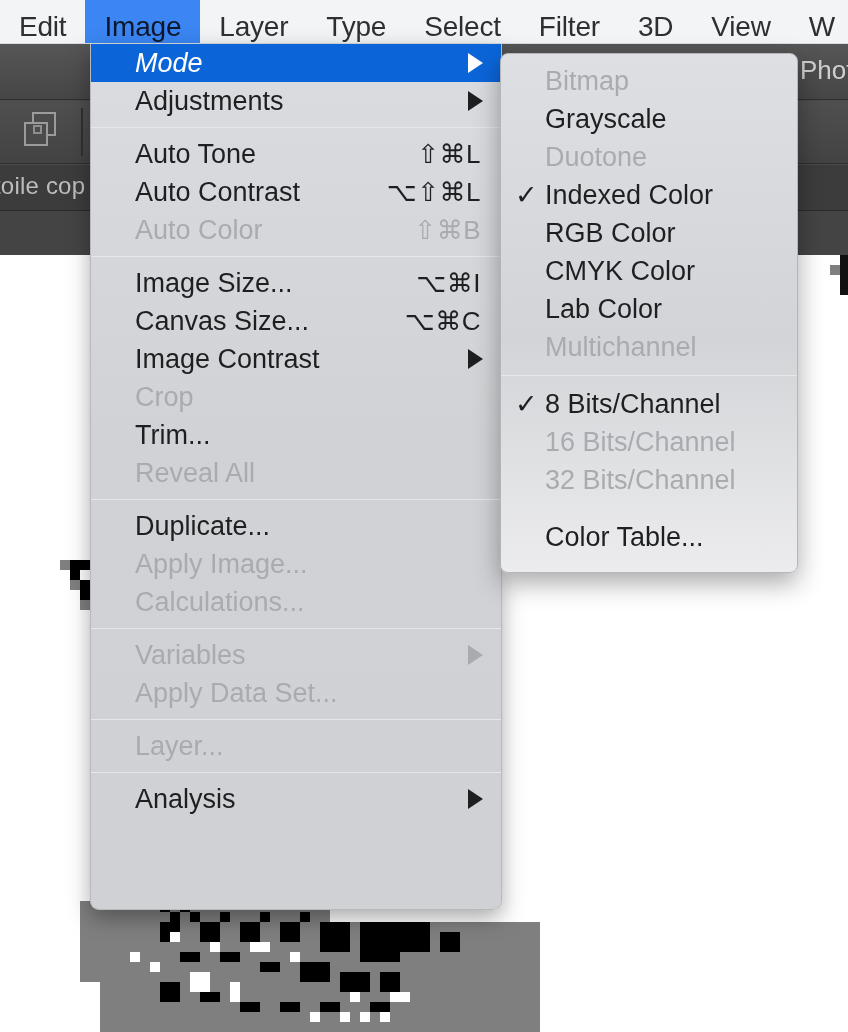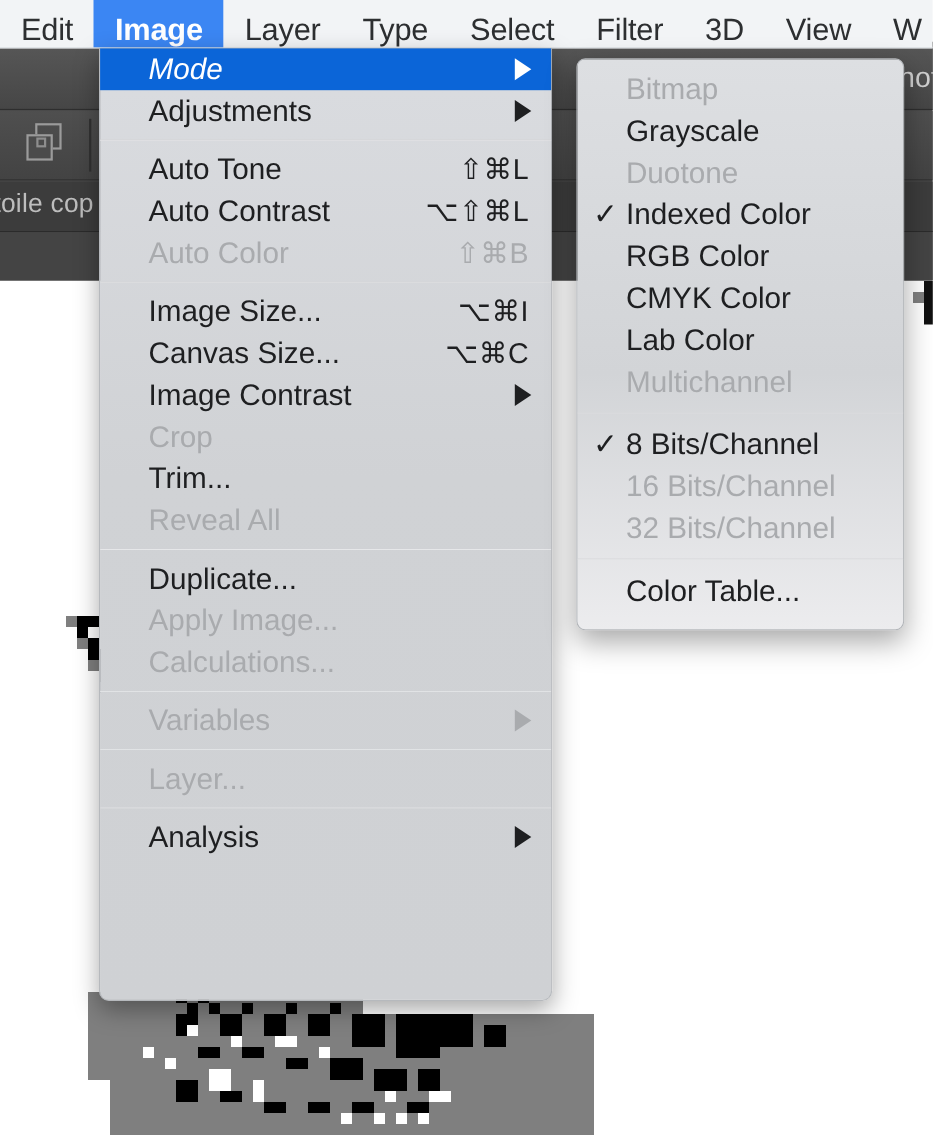--- a/index.html
+++ b/index.html
@@ -86,21 +86,21 @@
     display: flex; align-items: stretch;
     border-bottom: 1px solid #d9dde1;
   }
   .menubar-item {
     display: flex; align-items: flex-end;
     padding: 0 19px;
     font-size: 28px; color: #2d2f31;
     white-space: nowrap;
     letter-spacing: -.2px;
   }
-  .menubar-item.active { background: #3b86f3; color: #ffffff; font-weight: bold; }
+  .menubar-item.active { background: #3b86f3; color: #0f172a; }
 
   
   .menu-panel {
     position: absolute;
     background: #d3d5d8;
     border: 1px solid #b6b9bd;
     border-top: none;
     border-radius: 0 0 8px 8px;
     box-shadow: 0 8px 22px rgba(0,0,0,.34);
     padding: 5px 0 6px 0;
@@ -146,21 +146,21 @@
   .check {
     position: absolute; left: 14px;
     font-size: 27px; color: #1e1f21; line-height: 1;
   }
 
   
   #image-menu .menu-row.selected { margin: 0; }
 
   
   #mode-submenu {
-    left: 524px; top: 53px; width: 298px; height: 520px;
+    left: 500px; top: 53px; width: 298px; height: 520px;
     background: linear-gradient(#dddfe2 0%, #d2d4d7 55%, #ececee 100%);
     border: 1px solid #b2b5b9;
     border-radius: 8px;
     box-shadow: 0 10px 26px rgba(0,0,0,.34);
     padding: 8px 0 8px 0;
   }
   #mode-submenu .menu-row { height: 38px; padding-left: 44px; font-size: 27px; }
   #mode-submenu .menu-sep { margin: 9px 0; }
 </style>
 </head>
@@ -399,20 +399,24 @@
       <div class="menu-row disabled">
         <span class="label">Calculations...</span>
         <span class="spacer"></span>
       </div>
       <div class="menu-sep"></div>
       <div class="menu-row disabled">
         <span class="label">Variables</span>
         <span class="spacer"></span>
         <span class="arrow"></span>
       </div>
+      <div class="menu-row disabled">
+        <span class="label">Apply Data Set...</span>
+        <span class="spacer"></span>
+      </div>
       <div class="menu-sep"></div>
       <div class="menu-row disabled">
         <span class="label">Layer...</span>
         <span class="spacer"></span>
       </div>
       <div class="menu-sep"></div>
       <div class="menu-row">
         <span class="label">Analysis</span>
         <span class="spacer"></span>
         <span class="arrow"></span>

